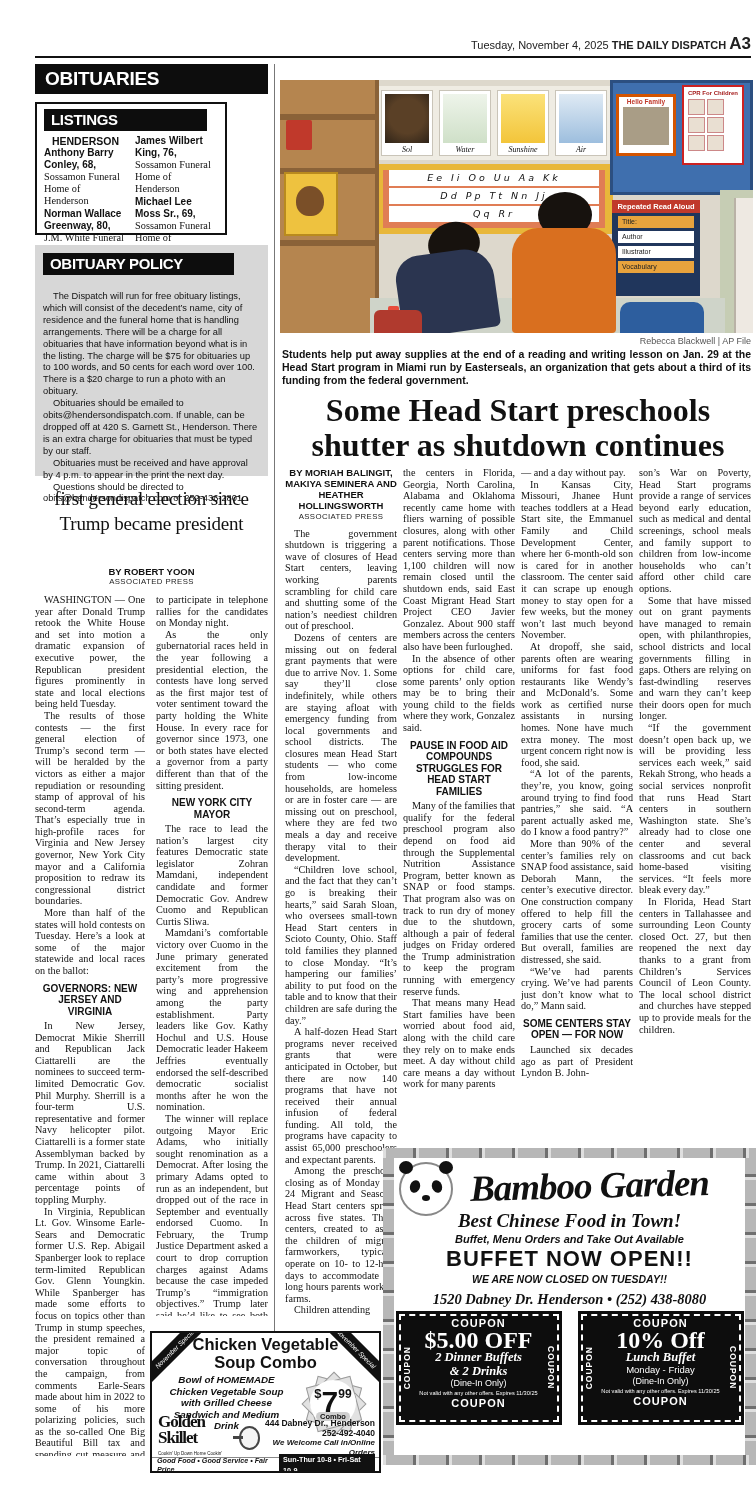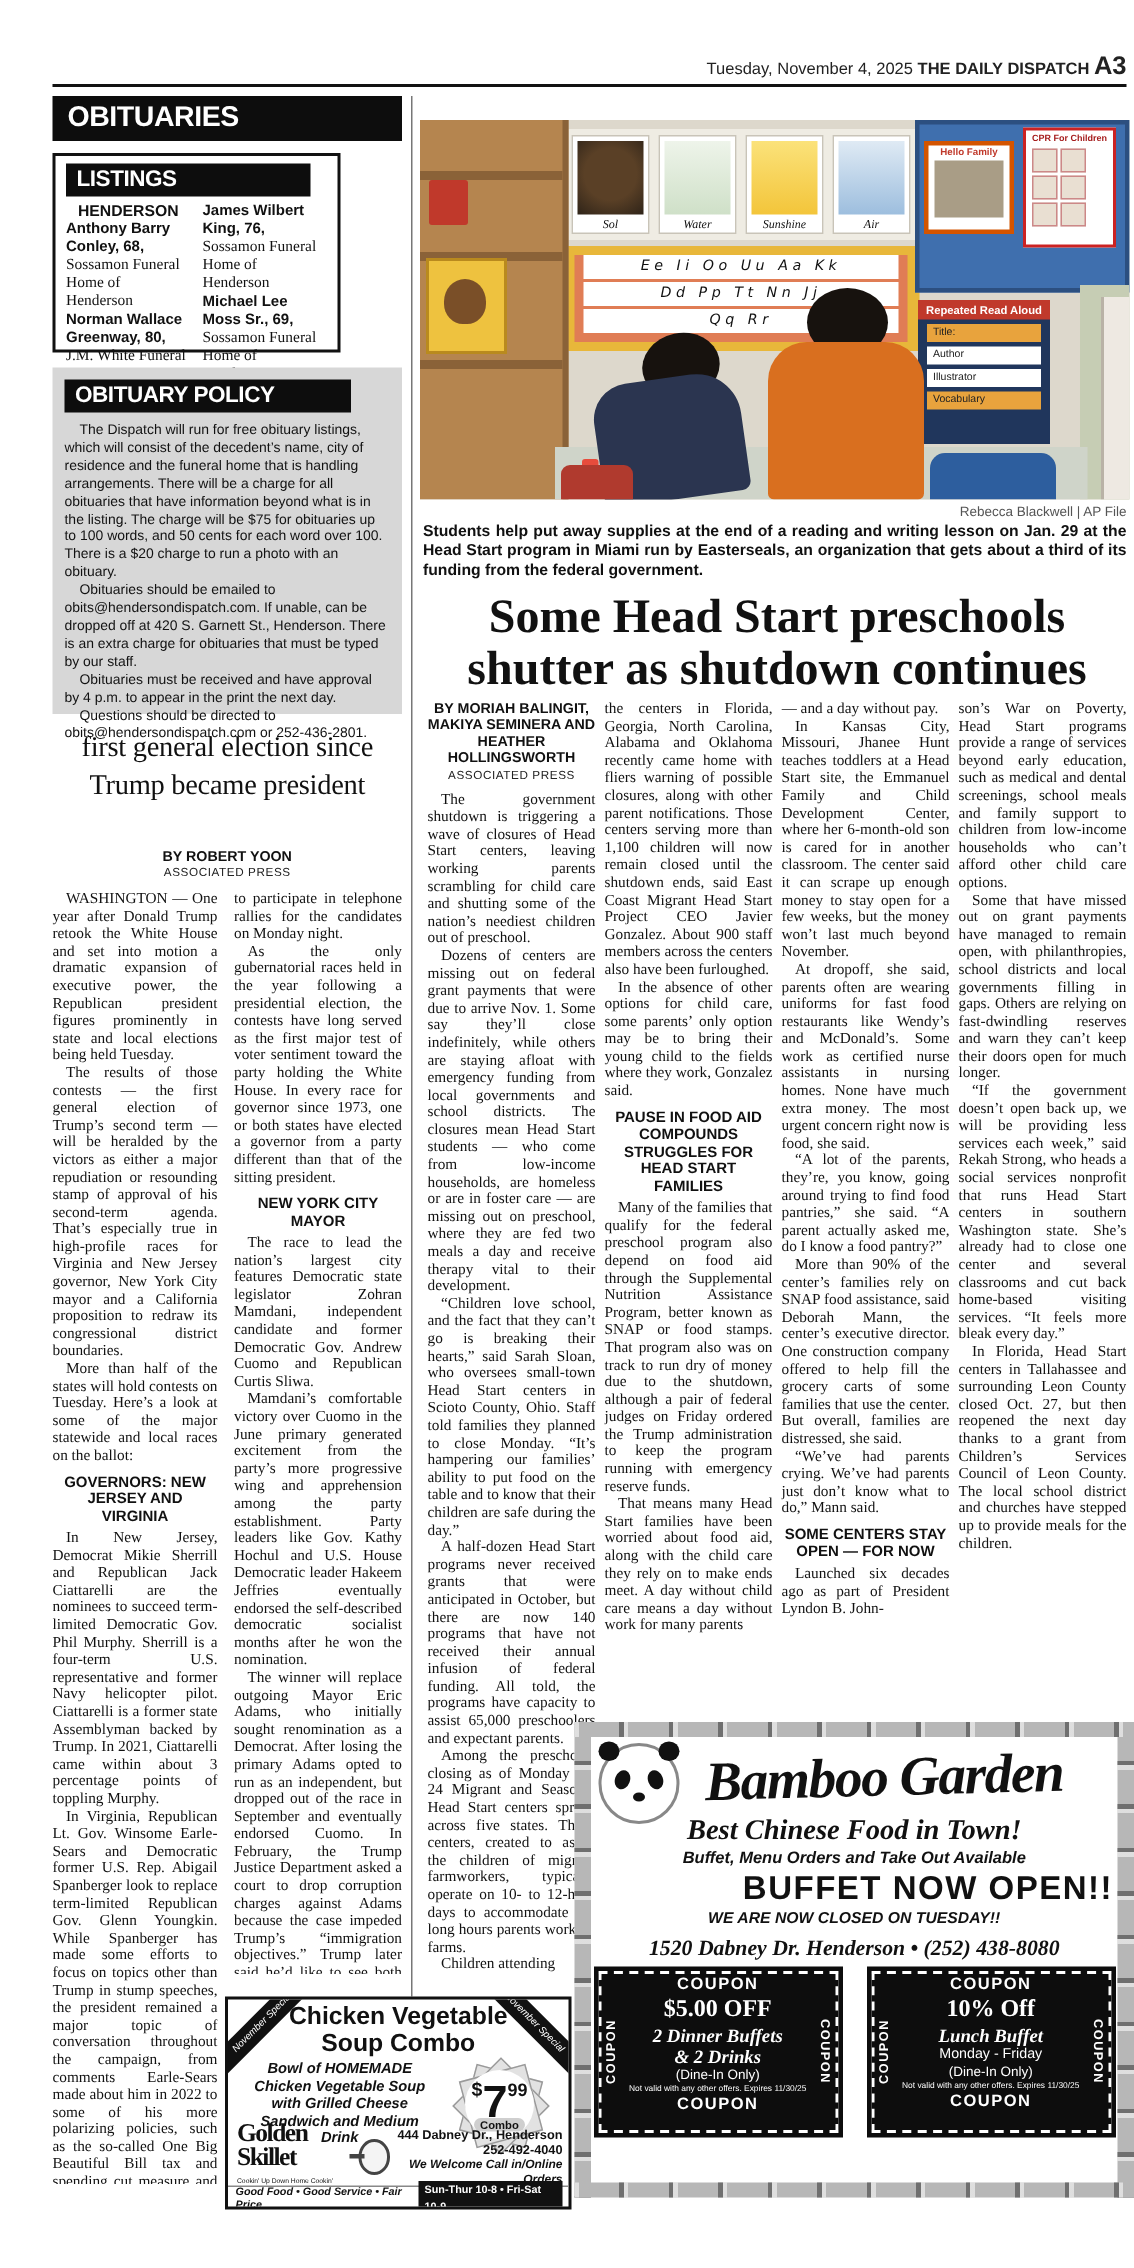--- a/index.html
+++ b/index.html
@@ -20,21 +20,21 @@
                 box-sizing:border-box;background:#fff;}
   .box-bar{background:#0d0d0d;color:#fff;font-family:"Liberation Sans",sans-serif;font-weight:bold;
            font-size:15px;line-height:22px;padding-left:7px;margin:5px 18px 4px 7px;letter-spacing:-.3px;}
   .listings-cols{display:flex;padding:0 7px;gap:8px;}
   .lcol{flex:1;font-size:10.3px;line-height:12px;}
   .city{font-family:"Liberation Sans",sans-serif;font-weight:bold;text-align:center;font-size:10.5px;}
   .entry{margin:0 0 1px 0;}
   .entry b{font-family:"Liberation Sans",sans-serif;font-size:10px;}
   .policy-box{position:absolute;left:35px;top:245px;width:233px;height:231px;background:#d7d7d7;
               box-sizing:border-box;padding:0 8px;}
-  .policy-box .box-bar{margin:8px 26px 6px 0;}
+  .policy-box .box-bar{margin:8px 26px 16px 0;}
   .policy-text p{margin:0;font-family:"Liberation Sans",sans-serif;font-size:9.3px;line-height:11.9px;
                  text-indent:10px;}
   
   .ballot-hl{position:absolute;left:33px;top:486px;width:237px;text-align:center;
              font-size:19px;line-height:25px;letter-spacing:-.2px;}
   .ballot-hl span{display:block;}
   .byl-block{position:absolute;text-align:center;font-family:"Liberation Sans",sans-serif;}
   .ballot-byl{left:35px;top:566px;width:233px;}
   .byl{font-weight:bold;font-size:9.5px;line-height:11px;display:block;}
   .org{font-size:7.8px;letter-spacing:.4px;display:block;color:#222;}
@@ -121,28 +121,28 @@
   .panda i{position:absolute;background:#111;border-radius:50%;}
   .ear-l{left:-2px;top:-3px;width:14px;height:13px;}
   .ear-r{right:-2px;top:-3px;width:14px;height:13px;}
   .eye-l{left:9px;top:16px;width:10px;height:13px;transform:rotate(20deg);}
   .eye-r{right:9px;top:16px;width:10px;height:13px;transform:rotate(-20deg);}
   .nose{left:21px;top:31px;width:8px;height:6px;}
   .bam-logo{font-size:37px;line-height:44px;font-weight:bold;font-style:italic;letter-spacing:-1px;
             font-family:"Liberation Serif",serif;transform:rotate(-1.5deg);margin:4px 0 2px 40px;}
   .bam-tag{font-size:19px;font-weight:bold;font-style:italic;line-height:22px;}
   .bam-sub{font-family:"Liberation Sans",sans-serif;font-weight:bold;font-style:italic;font-size:11px;line-height:14px;}
-  .bam-open{font-family:"Liberation Sans",sans-serif;font-weight:bold;font-size:22px;line-height:26px;letter-spacing:1px;text-align:right;}
+  .bam-open{font-family:"Liberation Sans",sans-serif;font-weight:bold;font-size:22px;line-height:26px;letter-spacing:1px;}
   .bam-closed{font-family:"Liberation Sans",sans-serif;font-weight:bold;font-style:italic;font-size:10.5px;line-height:14px;}
   .bam-addr{font-weight:bold;font-style:italic;font-size:14.5px;line-height:20px;margin-top:3px;}
   .coupons{display:flex;gap:22px;justify-content:center;margin-top:5px;}
   .coupon{position:relative;width:160px;height:108px;background:#0d0d0d;color:#fff;border:2px dashed #fff;
           outline:3px solid #0d0d0d;box-sizing:border-box;padding:1px 14px;}
   .cp-top,.cp-bot{font-family:"Liberation Sans",sans-serif;font-weight:bold;font-size:11px;line-height:13px;letter-spacing:1px;}
-  .cp-offer{font-family:"Liberation Serif",serif;font-weight:bold;font-size:16px;line-height:20px;}
+  .cp-offer{font-family:"Liberation Serif",serif;font-weight:bold;font-size:24px;line-height:20px;}
   .cp-line1{font-style:italic;font-weight:bold;font-size:12.5px;line-height:14px;}
   .cp-line2i{font-style:italic;font-weight:bold;font-size:12.5px;line-height:14px;}
   .cp-line2{font-family:"Liberation Sans",sans-serif;font-size:9.5px;line-height:12px;}
   .cp-note{font-family:"Liberation Sans",sans-serif;font-size:9px;line-height:11px;}
   .cp-fine{font-family:"Liberation Sans",sans-serif;font-size:5.6px;line-height:8px;}
   .cp-side{position:absolute;top:0;bottom:0;width:12px;display:flex;align-items:center;justify-content:center;
            font-family:"Liberation Sans",sans-serif;font-weight:bold;font-size:8.5px;letter-spacing:1px;}
   .cp-side.l{left:0;}  .cp-side.r{right:0;}
   .cp-side span{writing-mode:vertical-rl;transform:rotate(180deg);}
   .cp-side.r span{transform:none;}

